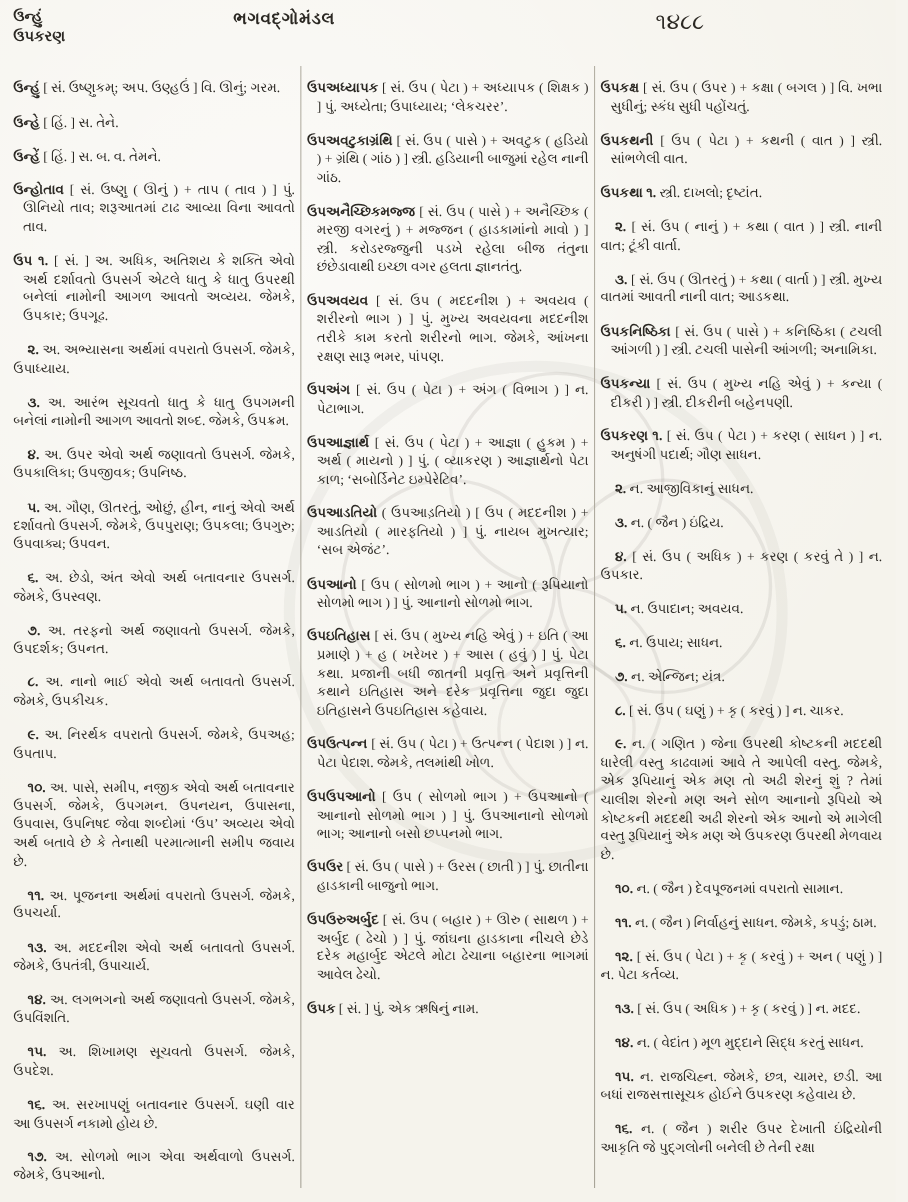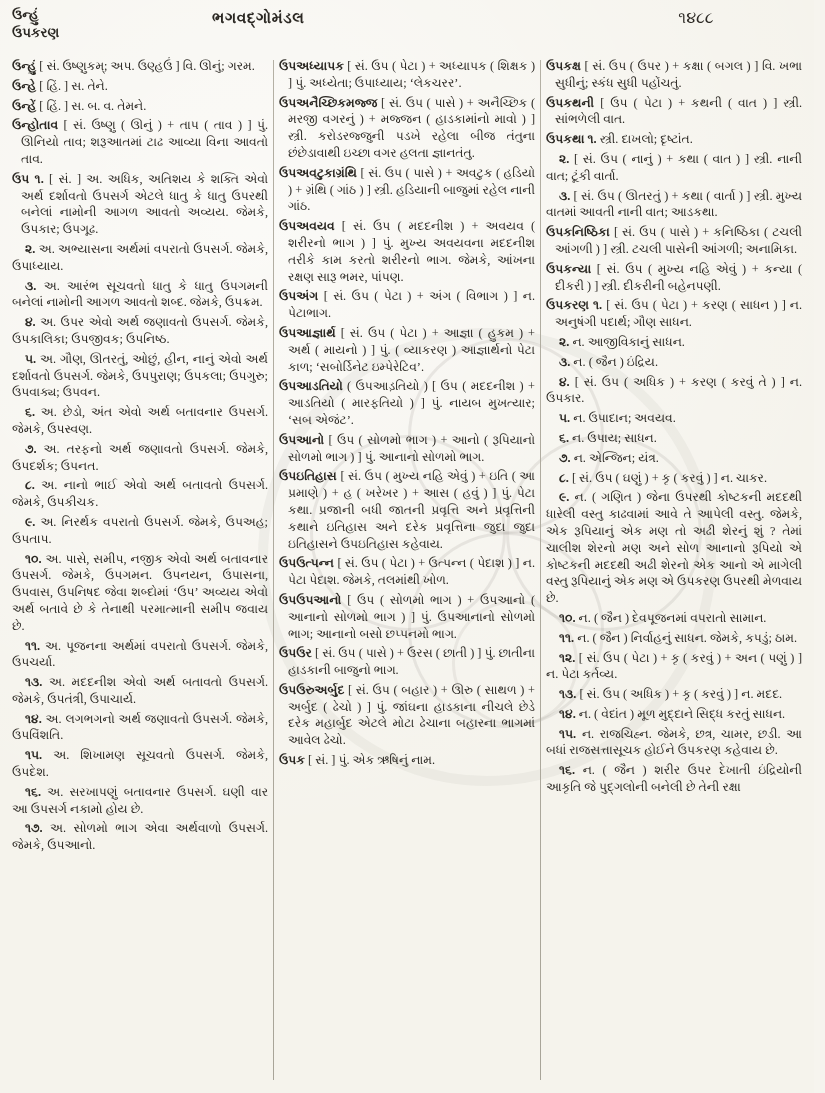--- a/index.html
+++ b/index.html
@@ -30,42 +30,42 @@
   .wm.c4{left:506px;top:435px;width:190px;height:190px;}
   .wm.c5{left:452px;top:600px;width:120px;height:120px;border-color:rgba(155,152,142,.14);}
 
   header{
     position:relative;z-index:1;
     display:flex;align-items:flex-start;
     height:52px;
   }
   .running-head{width:200px;font-weight:bold;font-size:13.5px;line-height:18px;}
   .book-title{flex:1;font-weight:bold;font-size:15.5px;padding-top:3px;letter-spacing:.5px;}
-  .page-number{width:200px;text-align:center;font-size:16px;padding-top:3px;padding-right:6px;}
+  .page-number{width:200px;text-align:left;font-size:20px;padding-top:3px;padding-right:6px;}
 
   .columns{
     position:relative;z-index:1;
     display:flex;
     align-items:stretch;
     height:1022px;
   }
   .col{
     flex:1 1 0;
     min-width:0;
     font-size:12.3px;
     line-height:16.8px;
     text-align:justify;
   }
   .divider{
     width:1px;
     background:linear-gradient(#b4b0a4,#a8a498);
     margin:2px 5px 0 5px;
   }
   .entry{
-    margin:0 0 3px 0;
+    margin:14px 0 3px 0;
     padding-left:9px;
     text-indent:-9px;
   }
   .entry.sub{
     padding-left:0;
     text-indent:13px;
   }
   .entry b{font-weight:bold;}
 </style>
 </head>
@@ -110,22 +110,22 @@
         <p class="entry sub"><b>૧૧.</b> <span>અ. પૂજનના અર્થમાં વપરાતો ઉપસર્ગ. જેમકે, ઉપચર્યા.</span></p>
         <p class="entry sub"><b>૧૩.</b> <span>અ. મદદનીશ એવો અર્થ બતાવતો ઉપસર્ગ. જેમકે, ઉપતંત્રી, ઉપાચાર્ય.</span></p>
         <p class="entry sub"><b>૧૪.</b> <span>અ. લગભગનો અર્થ જણાવતો ઉપસર્ગ. જેમકે, ઉપવિંશતિ.</span></p>
         <p class="entry sub"><b>૧૫.</b> <span>અ. શિખામણ સૂચવતો ઉપસર્ગ. જેમકે, ઉપદેશ.</span></p>
         <p class="entry sub"><b>૧૬.</b> <span>અ. સરખાપણું બતાવનાર ઉપસર્ગ. ઘણી વાર આ ઉપસર્ગ નકામો હોય છે.</span></p>
         <p class="entry sub"><b>૧૭.</b> <span>અ. સોળમો ભાગ એવા અર્થવાળો ઉપસર્ગ. જેમકે, ઉપઆનો.</span></p>
       </section>
     <div class="divider"></div>
     <section class="col">
         <p class="entry"><b>ઉપઅધ્યાપક</b> <span>[ સં. ઉપ ( પેટા ) + અધ્યાપક ( શિક્ષક ) ] પું. અધ્યેતા; ઉપાધ્યાય; ‘લેકચરર’.</span></p>
+        <p class="entry"><b>ઉપઅવટુકાગ્રંથિ</b> <span>[ સં. ઉપ ( પાસે ) + અવટુક ( હડિયો ) + ગ્રંથિ ( ગાંઠ ) ] સ્ત્રી. હડિયાની બાજુમાં રહેલ નાની ગાંઠ.</span></p>
         <p class="entry"><b>ઉપઅનૈચ્છિકમજ્જ</b> <span>[ સં. ઉપ ( પાસે ) + અનૈચ્છિક ( મરજી વગરનું ) + મજ્જન ( હાડકામાંનો માવો ) ] સ્ત્રી. કરોડરજ્જુની પડખે રહેલા બીજ તંતુના છંછેડાવાથી ઇચ્છા વગર હલતા જ્ઞાનતંતુ.</span></p>
-        <p class="entry"><b>ઉપઅવટુકાગ્રંથિ</b> <span>[ સં. ઉપ ( પાસે ) + અવટુક ( હડિયો ) + ગ્રંથિ ( ગાંઠ ) ] સ્ત્રી. હડિયાની બાજુમાં રહેલ નાની ગાંઠ.</span></p>
         <p class="entry"><b>ઉપઅવયવ</b> <span>[ સં. ઉપ ( મદદનીશ ) + અવયવ ( શરીરનો ભાગ ) ] પું. મુખ્ય અવયવના મદદનીશ તરીકે કામ કરતો શરીરનો ભાગ. જેમકે, આંખના રક્ષણ સારૂ ભમર, પાંપણ.</span></p>
         <p class="entry"><b>ઉપઅંગ</b> <span>[ સં. ઉપ ( પેટા ) + અંગ ( વિભાગ ) ] ન. પેટાભાગ.</span></p>
         <p class="entry"><b>ઉપઆજ્ઞાર્થ</b> <span>[ સં. ઉપ ( પેટા ) + આજ્ઞા ( હુકમ ) + અર્થ ( માયનો ) ] પું. ( વ્યાકરણ ) આજ્ઞાર્થનો પેટા કાળ; ‘સબોર્ડિનેટ ઇમ્પેરેટિવ’.</span></p>
         <p class="entry"><b>ઉપઆડતિયો</b> <span>( ઉપઆડ઼તિયો ) [ ઉપ ( મદદનીશ ) + આડતિયો ( મારફતિયો ) ] પું. નાયબ મુખત્યાર; ‘સબ એજંટ’.</span></p>
         <p class="entry"><b>ઉપઆનો</b> <span>[ ઉપ ( સોળમો ભાગ ) + આનો ( રૂપિયાનો સોળમો ભાગ ) ] પું. આનાનો સોળમો ભાગ.</span></p>
         <p class="entry"><b>ઉપઇતિહાસ</b> <span>[ સં. ઉપ ( મુખ્ય નહિ એવું ) + ઇતિ ( આ પ્રમાણે ) + હ ( ખરેખર ) + આસ ( હવું ) ] પું. પેટા કથા. પ્રજાની બધી જાતની પ્રવૃત્તિ અને પ્રવૃત્તિની કથાને ઇતિહાસ અને દરેક પ્રવૃત્તિના જુદા જુદા ઇતિહાસને ઉપઇતિહાસ કહેવાય.</span></p>
         <p class="entry"><b>ઉપઉત્પન્ન</b> <span>[ સં. ઉપ ( પેટા ) + ઉત્પન્ન ( પેદાશ ) ] ન. પેટા પેદાશ. જેમકે, તલમાંથી ખોળ.</span></p>
         <p class="entry"><b>ઉપઉપઆનો</b> <span>[ ઉપ ( સોળમો ભાગ ) + ઉપઆનો ( આનાનો સોળમો ભાગ ) ] પું. ઉપઆનાનો સોળમો ભાગ; આનાનો બસો છપ્પનમો ભાગ.</span></p>
         <p class="entry"><b>ઉપઉર</b> <span>[ સં. ઉપ ( પાસે ) + ઉરસ ( છાતી ) ] પું. છાતીના હાડકાની બાજુનો ભાગ.</span></p>
         <p class="entry"><b>ઉપઉરુઅર્બુદ</b> <span>[ સં. ઉપ ( બહાર ) + ઊરુ ( સાથળ ) + અર્બુદ ( ઢેચો ) ] પું. જાંઘના હાડકાના નીચલે છેડે દરેક મહાર્બુદ એટલે મોટા ઢેચાના બહારના ભાગમાં આવેલ ઢેચો.</span></p>

